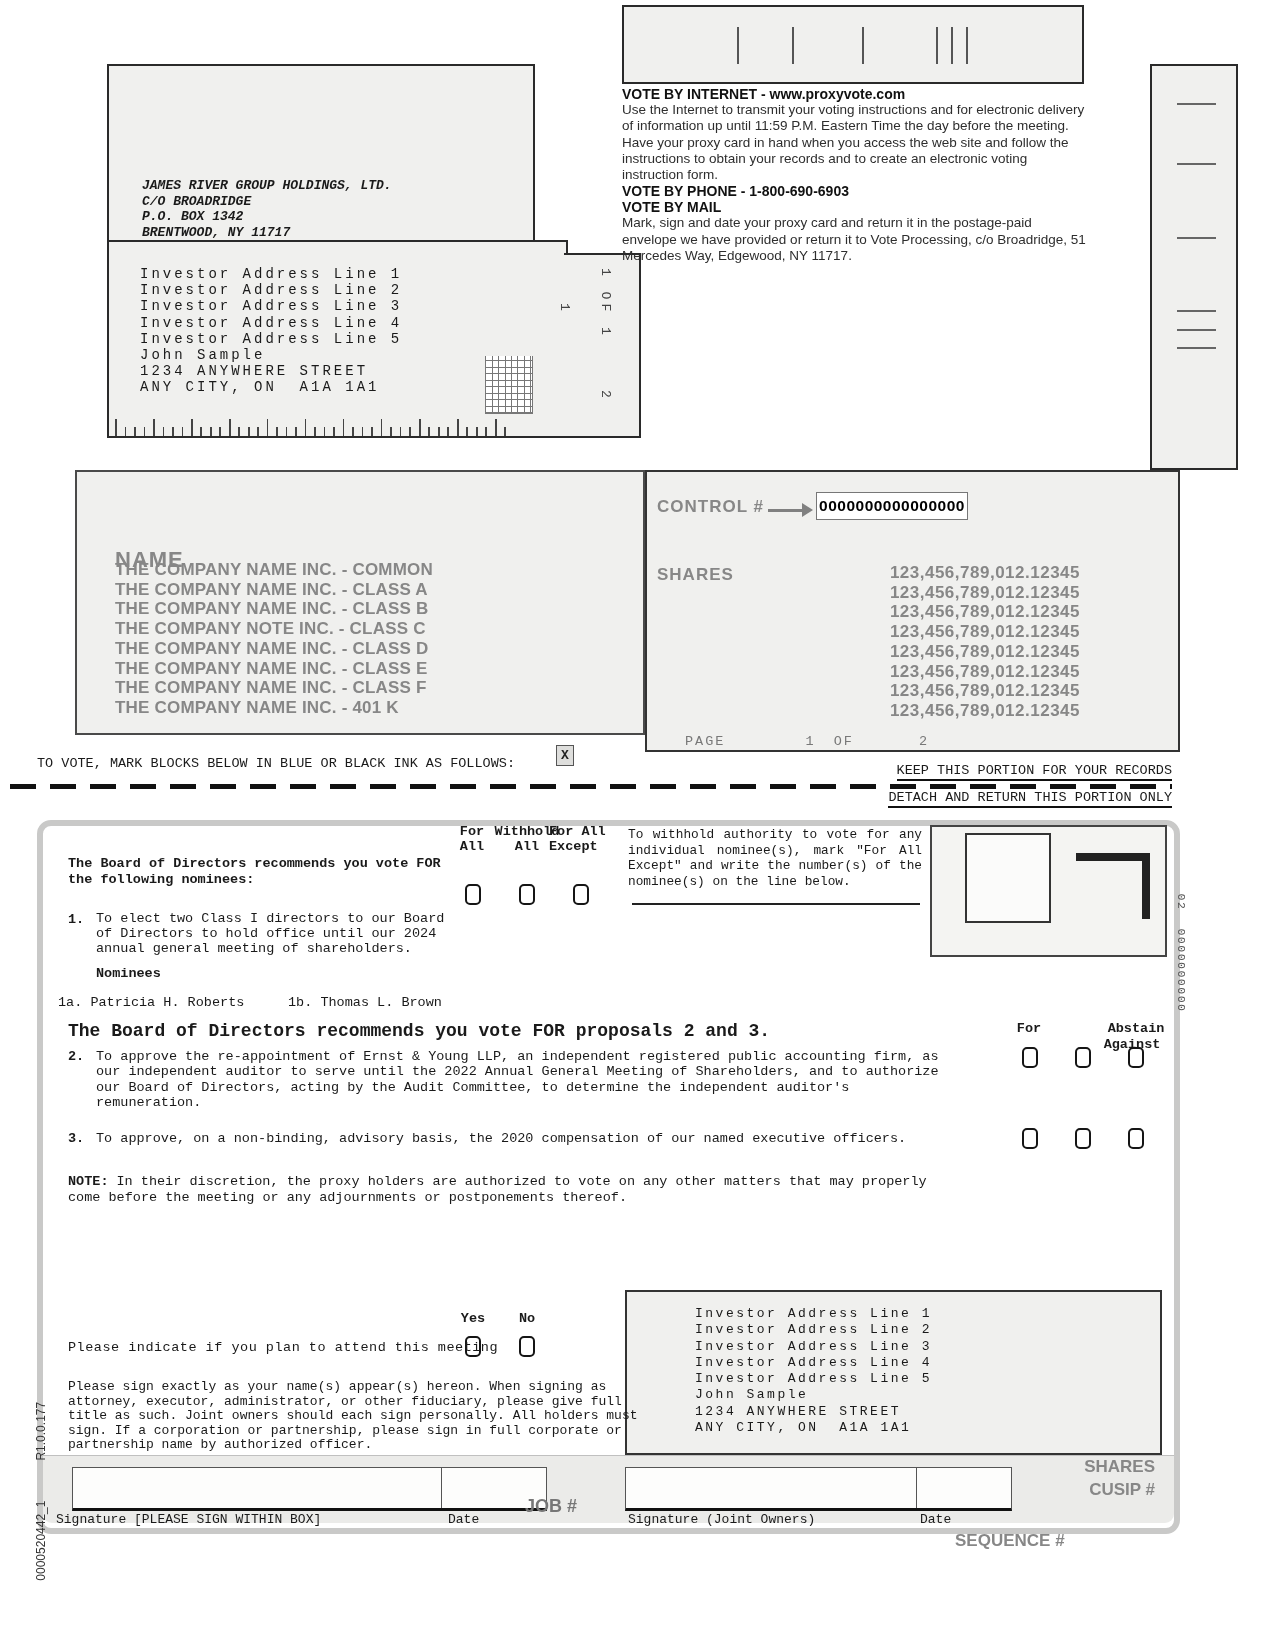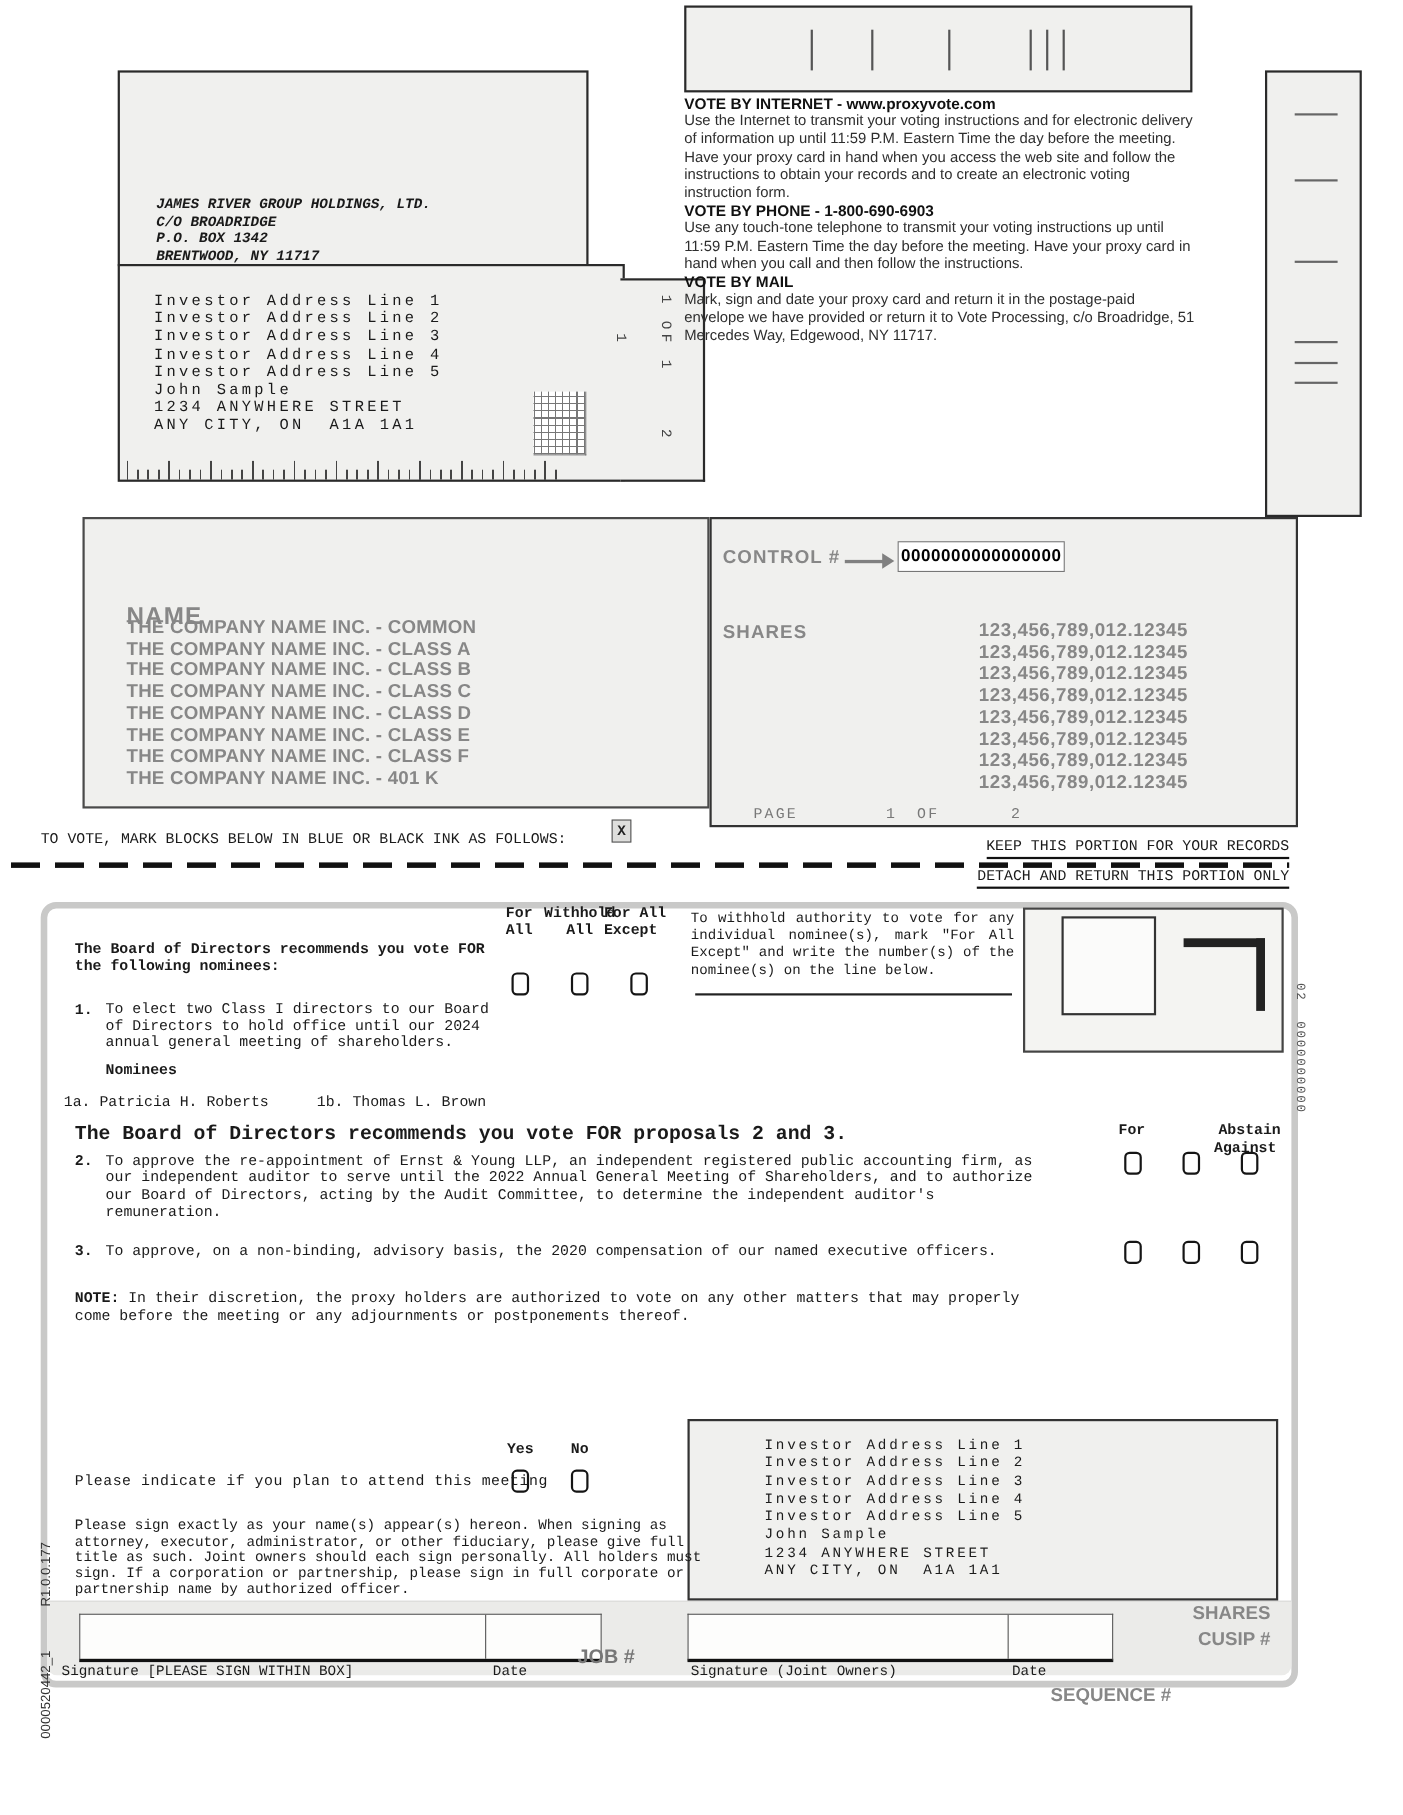--- a/index.html
+++ b/index.html
@@ -86,32 +86,31 @@
 
   <div class="abs graybox" style="left:564px;top:253px;width:75px;height:181px;border-left:none;"></div>
   <div class="abs rot90 pre" style="left:613px;top:268px;width:85px;font-size:13px;letter-spacing:4px;color:#444;">1 OF 1</div>
   <div class="abs rot90 pre" style="left:613px;top:390px;width:20px;font-size:13px;color:#444;">2</div>
   <div class="abs rot90 pre" style="left:572px;top:303px;width:20px;font-size:13px;color:#444;">1</div>
 
   <div class="abs sans" style="left:622px;top:86px;width:468px;">
     <div class="bold" style="font-size:14px;color:#111;">VOTE BY INTERNET - www.proxyvote.com</div>
     <div style="font-size:13.5px;line-height:16.3px;color:#2e2e2e;">Use the Internet to transmit your voting instructions and for electronic delivery of information up until 11:59 P.M. Eastern Time the day before the meeting. Have your proxy card in hand when you access the web site and follow the instructions to obtain your records and to create an electronic voting instruction form.</div>
     <div class="bold" style="font-size:14px;color:#111;">VOTE BY PHONE - 1-800-690-6903</div>
-    <div style="font-size:13.5px;line-height:16.3px;color:#2e2e2e;">Use any touch-tone telephone to transmit your voting instructions up until 11:59 P.M. Eastern Time the day before the meeting. Have your proxy card in hand when you call and then follow the instructions.</div>
     <div class="bold" style="font-size:14px;color:#111;">VOTE BY MAIL</div>
     <div style="font-size:13.5px;line-height:16.3px;color:#2e2e2e;">Mark, sign and date your proxy card and return it in the postage-paid envelope we have provided or return it to Vote Processing, c/o Broadridge, 51 Mercedes Way, Edgewood, NY 11717.</div>
   </div>
 
   <div class="abs graybox" style="left:75px;top:470px;width:566px;height:261px;border-color:#4a4a4a;"></div>
   <div class="abs graylabel" style="left:115px;top:530px;font-size:22px;letter-spacing:1px;margin-top:17px;">NAME</div>
   <div class="abs graylabel" style="left:115px;top:560px;font-size:17px;line-height:19.7px;letter-spacing:0.2px;">
     <div>THE COMPANY NAME INC. - COMMON</div>
     <div>THE COMPANY NAME INC. - CLASS A</div>
     <div>THE COMPANY NAME INC. - CLASS B</div>
-    <div>THE COMPANY NAME INC. - CLASS C</div>
+    <div>THE COMPANY NOTE INC. - CLASS C</div>
     <div>THE COMPANY NAME INC. - CLASS D</div>
     <div>THE COMPANY NAME INC. - CLASS E</div>
     <div>THE COMPANY NAME INC. - CLASS F</div>
     <div>THE COMPANY NAME INC. - 401 K</div>
   </div>
 
   <div class="abs graybox" style="left:645px;top:470px;width:531px;height:278px;border-color:#333;border-width:2.5px;"></div>
   <div class="abs graylabel" style="left:657px;top:497px;font-size:17px;letter-spacing:1px;">CONTROL #</div>
   <div class="ctl-arrow"></div>
   <div class="abs sans" style="left:816px;top:492px;width:150px;height:26px;background:#fff;border:1.5px solid #777;

